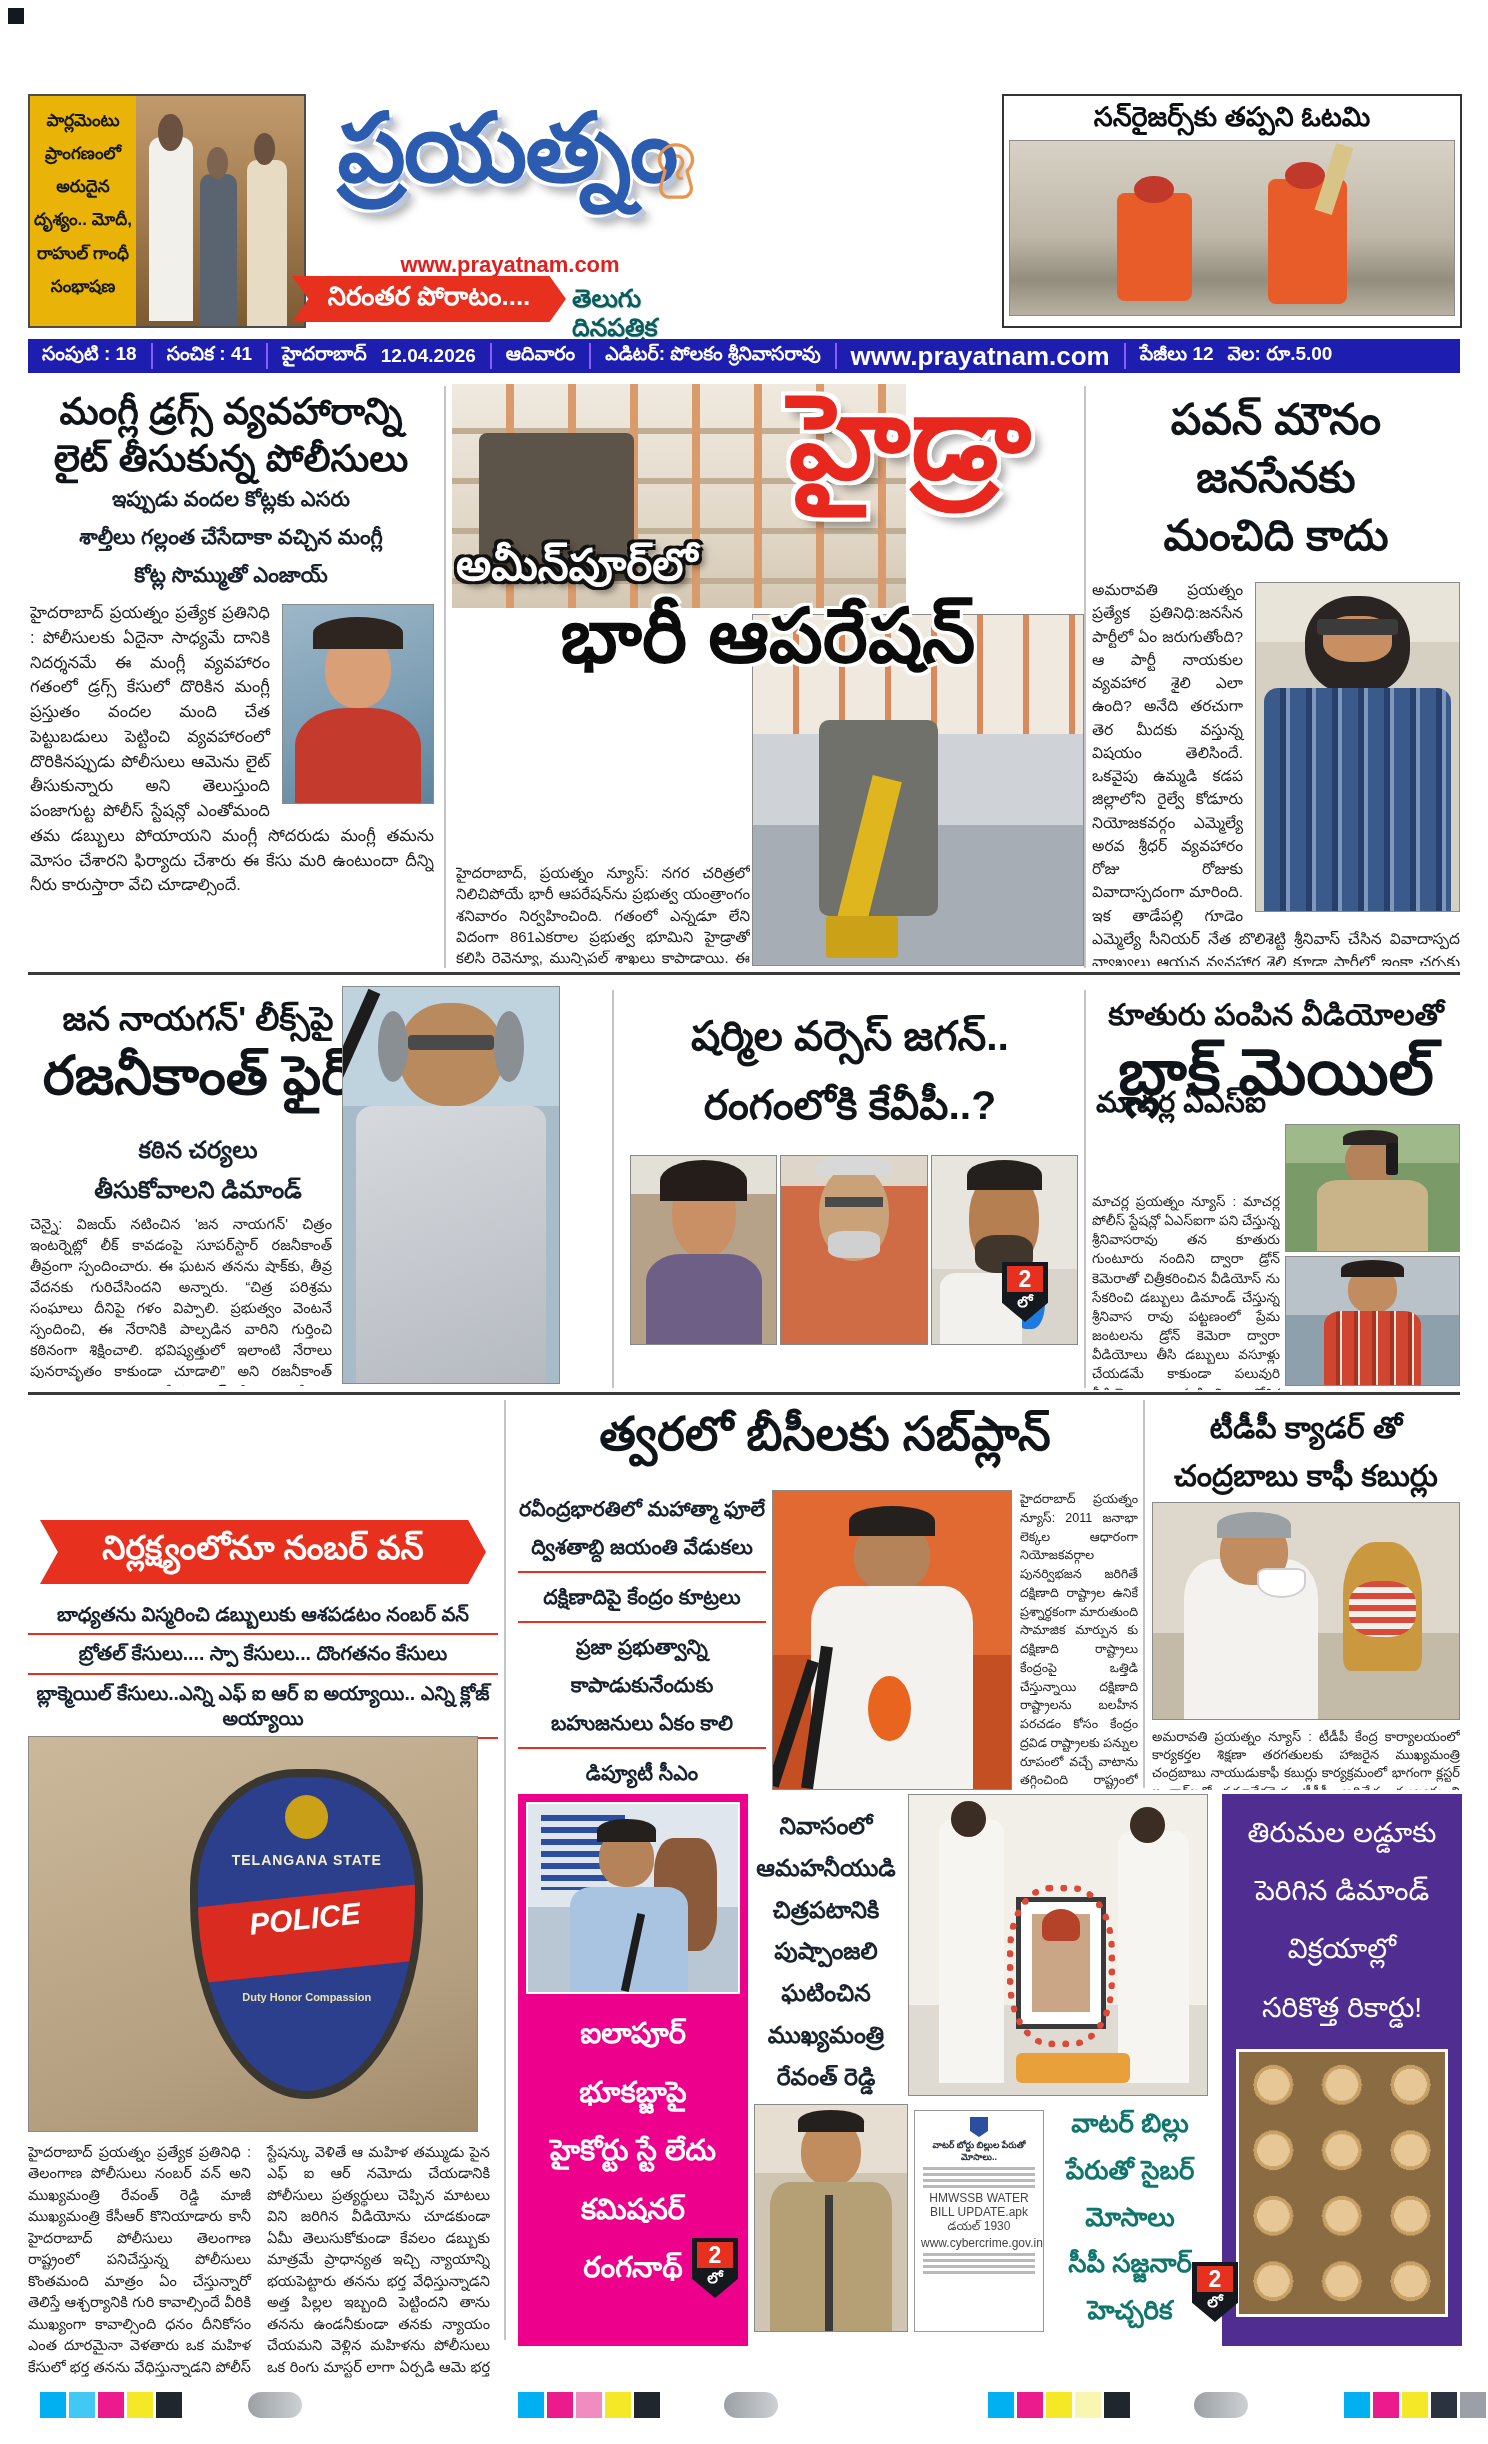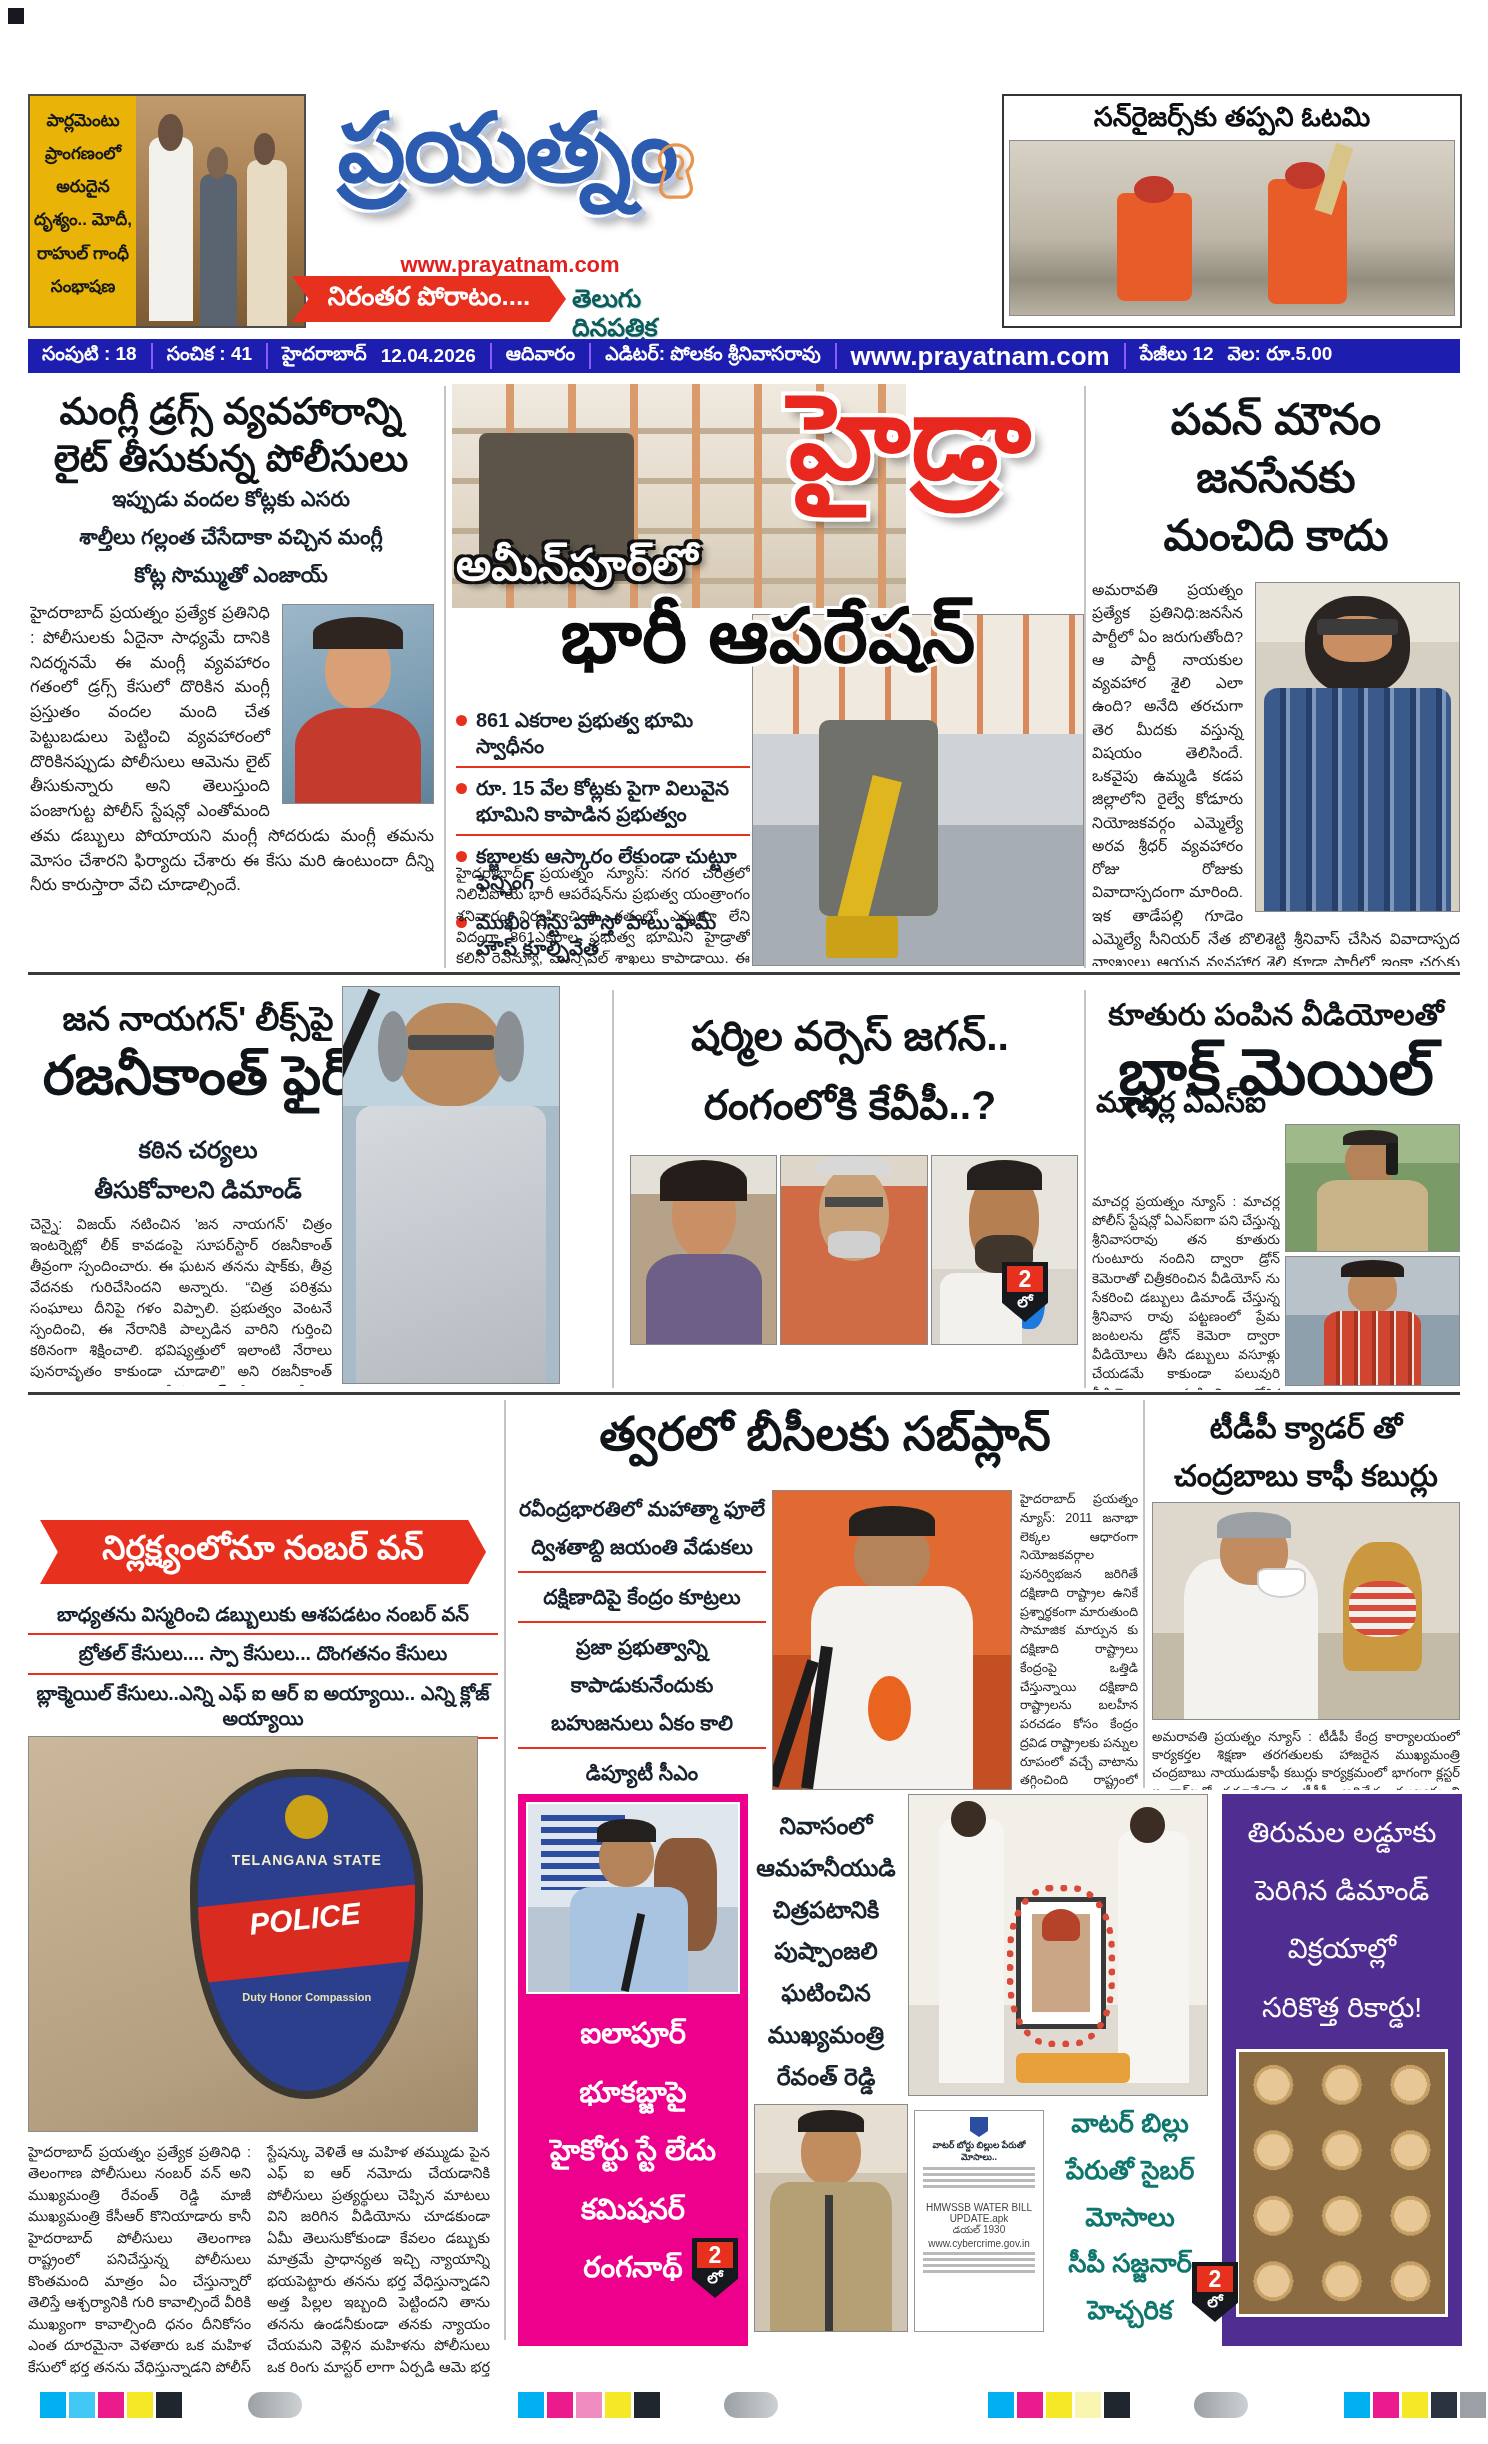--- a/index.html
+++ b/index.html
@@ -156,26 +156,20 @@
 
   <div class="photo" style="left:452px;top:384px;width:454px;height:224px;border:0;
        background:linear-gradient(180deg,#efe9df 0%,#e3d9c9 60%,#d4c8b4 100%)">
     <div class="pin" style="left:0;top:0;width:100%;height:100%;
         background:repeating-linear-gradient(90deg,transparent 0 54px,#d99a6c 54px 62px),repeating-linear-gradient(180deg,transparent 0 44px,#bfae93 44px 50px)"></div>
     <div class="pin" style="left:6%;top:22%;width:34%;height:66%;background:#5d5449;border-radius:8px"></div>
   </div>
   <div class="abs" id="hydra-kicker">అమీన్‌పూర్‌లో</div>
   <div class="abs" id="hydra-red">హైడ్రా</div>
   <div class="abs" id="hydra-black">భారీ ఆపరేషన్</div>
-  <div class="abs" id="hydra-bullets">
-      <div class="bullet-item">861 ఎకరాల ప్రభుత్వ భూమి స్వాధీనం</div>
-      <div class="bullet-item">రూ. 15 వేల కోట్లకు పైగా విలువైన భూమిని కాపాడిన ప్రభుత్వం</div>
-      <div class="bullet-item">కబ్జాలకు ఆస్కారం లేకుండా చుట్టూ ఫెన్సింగ్</div>
-      <div class="bullet-item">ముఖీం గెస్టు హౌస్తో పాటు ఫామ్ హౌస్ కూల్చివేత</div>
-    </div>
   <div class="abs body j" style="left:456px;top:862px;width:294px;height:104px;font-size:15px;line-height:1.42">
     <span>హైదరాబాద్, ప్రయత్నం న్యూస్: నగర చరిత్రలో నిలిచిపోయే భారీ ఆపరేషన్‌ను ప్రభుత్వ యంత్రాంగం శనివారం నిర్వహించింది. గతంలో ఎన్నడూ లేని విదంగా 861ఎకరాల ప్రభుత్వ భూమిని హైడ్రాతో కలిసి రెవెన్యూ, మున్సిపల్ శాఖలు కాపాడాయి. ఈ భూమి విలువ మార్కెట్లో రూ. 15 వేల కోట్లకు పైగా ఉంటుందని అంచనా. భారీ పోలీసు బందోబస్తు మధ్య హైడ్రా, రెవెన్యూ, మున్సిపల్ శాఖలతో పాటు</span>
     
   </div>
   <div class="photo" style="left:752px;top:614px;width:332px;height:352px;
        background:linear-gradient(180deg,#e9e4da 0 28%,#cfd3d8 28% 60%,#a7adb4 60% 100%)">
     <div class="pin" style="left:0;top:0;width:100%;height:34%;
         background:repeating-linear-gradient(90deg,#efe9df 0 40px,#d98a5c 40px 46px)"></div>
     <div class="pin" style="left:18%;top:28%;width:40%;height:58%;background:#6e6density66"></div>
     <div class="pin" style="left:20%;top:30%;width:36%;height:56%;background:#71716b;border-radius:10px"></div>
@@ -391,21 +385,21 @@
     <div class="pin" style="left:10%;top:34%;width:80%;height:66%;background:#b5a075;border-radius:16% 16% 0 0"></div>
     <div class="pin" style="left:46%;top:40%;width:5%;height:60%;background:#3a3a3a"></div>
   </div>
   <div class="abs" style="left:914px;top:2110px;width:130px;height:222px;background:#fff;border:1px solid #999;padding:6px;text-align:center">
     <div style="width:18px;height:20px;margin:0 auto 3px;background:#2b4ea0;clip-path:polygon(0 0,100% 0,100% 70%,50% 100%,0 70%)"></div>
     <div style="font-size:9px;font-weight:bold;color:#1a242e">వాటర్ బోర్డు బిల్లుల పేరుతో మోసాలు..</div>
     <div class="tl"></div>
       <div class="tl"></div>
     <div class="tl"></div>
       <div class="tl"></div>
-    <div style="font-size:10px;color:#444;margin-top:14px">
+    <div style="font-size:12px;color:#444;margin-top:3px">
         <div class="">HMWSSB WATER BILL UPDATE.apk</div>
         <div class="">డయల్ 1930</div>
         <div class="">www.cybercrime.gov.in</div>
       </div>
     <div class="tl"></div>
       <div class="tl"></div>
     <div class="tl"></div>
       <div class="tl"></div>
   </div>
   <div class="abs c" style="left:1046px;top:2100px;width:168px;font-size:26px;font-weight:bold;color:#0f766e;line-height:1.8">

